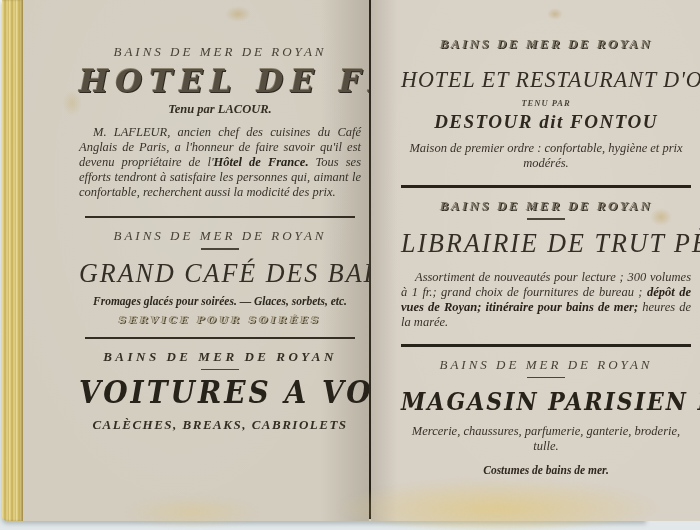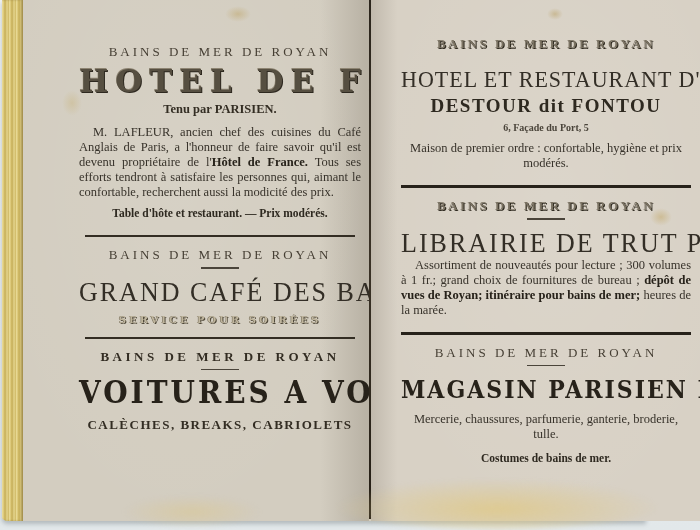--- a/index.html
+++ b/index.html
@@ -9,20 +9,21 @@
     font-family:"Liberation Serif","DejaVu Serif",serif;
     color:#37322a;
     -webkit-font-smoothing:antialiased;
   }
   .scan{position:relative;width:700px;height:530px;background:linear-gradient(180deg,#eef1f1 0%,#e2e8ea 100%);}
   .book{
     position:absolute;left:2px;top:0;width:644px;height:521px;
     background:#d5cec1;
     box-shadow:0 3px 4px rgba(90,100,105,.35);
     border-bottom-left-radius:6px 4px;
+    font-style:italic;
   }
   .fore-edge{
     position:absolute;left:0;top:0;width:21px;height:521px;
     background:repeating-linear-gradient(90deg,
       #ecdf9e 0px,#d9c472 2px,#c3ab55 3px,#e4d48c 5px,#cdb763 7px);
     border-bottom-left-radius:6px 4px;
     box-shadow:inset -2px 0 2px rgba(110,90,40,.45);
   }
   .page{
     position:absolute;top:0;height:521px;
@@ -126,31 +127,31 @@
 <div class="scan">
   <div class="book">
     <div class="fore-edge"></div>
 
     <div class="page left">
       <div class="content-l">
 
         <div>
           <div class="hdr">BAINS DE MER DE ROYAN</div>
           <div class="title-ornate">HOTEL DE FRANCE</div>
-          <div class="sub-bold">Tenu par PARISIEN.</div>
+          <div class="sub-bold">Tenu par LACOUR.</div>
           <div class="body-text"><span>M. LAFLEUR, ancien chef des cuisines du Café Anglais de Paris, a l'honneur de faire savoir qu'il est devenu propriétaire de l'</span><b>Hôtel de France.</b><span> Tous ses efforts tendront à satisfaire les personnes qui, aimant le confortable, recherchent aussi la modicité des prix.</span></div>
-          <div class="tagline">Table d'hôte et restaurant. — Prix modérés.</div>
         </div>
 
         <div class="rule-long" style="margin-top:16px;"></div>
 
         <div style="margin-top:6px;">
           <div class="hdr">BAINS DE MER DE ROYAN</div>
           <div class="rule-short"></div>
           <div class="title-roman">GRAND CAFÉ DES BAINS</div>
+          <div class="tagline">Fromages glacés pour soirées. — Glaces, sorbets, etc.</div>
           <div class="outline-line">SERVICE POUR SOIRÉES</div>
         </div>
 
         <div class="rule-long" style="margin-top:12px;"></div>
 
         <div style="margin-top:6px;">
           <div class="hdr bold">BAINS DE MER DE ROYAN</div>
           <div class="rule-short"></div>
           <div class="title-heavy">VOITURES A VOLONTÉ</div>
           <div class="sub-caps">CALÈCHES, BREAKS, CABRIOLETS</div>
@@ -159,32 +160,32 @@
 
       </div>
     </div>
 
     <div class="page right">
       <div class="content-r">
 
         <div>
           <div class="hdr shaded">BAINS DE MER DE ROYAN</div>
           <div class="title-roman small" style="margin-top:14px;">HOTEL ET RESTAURANT D'ORLÉANS</div>
+          <div class="tiny-caps">TENU PAR</div>
           <div class="name-line">DESTOUR dit FONTOU</div>
-          <div class="addr">6, Façade du Port, 5</div>
           <div class="body-text center">Maison de premier ordre : confortable, hygiène et prix modérés.</div>
         </div>
 
         <div class="rule-thick" style="margin-top:14px;"></div>
 
         <div style="margin-top:4px;">
           <div class="hdr shaded">BAINS DE MER DE ROYAN</div>
           <div class="rule-short"></div>
           <div class="title-roman">LIBRAIRIE DE TRUT PÈRE</div>
-          <div class="body-text" style="margin-top:0;"><span>Assortiment de nouveautés pour lecture ; 300 volumes à 1 fr.; grand choix de fournitures de bureau ; </span><b>dépôt de vues de Royan; itinéraire pour bains de mer;</b><span> heures de la marée.</span></div>
+          <div class="body-text" style="margin-top:12px;"><span>Assortiment de nouveautés pour lecture ; 300 volumes à 1 fr.; grand choix de fournitures de bureau ; </span><b>dépôt de vues de Royan; itinéraire pour bains de mer;</b><span> heures de la marée.</span></div>
         </div>
 
         <div class="rule-thick" style="margin-top:14px;"></div>
 
         <div style="margin-top:6px;">
           <div class="hdr">BAINS DE MER DE ROYAN</div>
           <div class="rule-short"></div>
           <div class="title-heavy small" style="margin-top:10px;letter-spacing:2px;">MAGASIN PARISIEN DE LACOUR</div>
           <div class="body-text center" style="margin-top:10px;">Mercerie, chaussures, parfumerie, ganterie, broderie, tulle.</div>
           <div class="tagline" style="margin-top:10px;">Costumes de bains de mer.</div>

